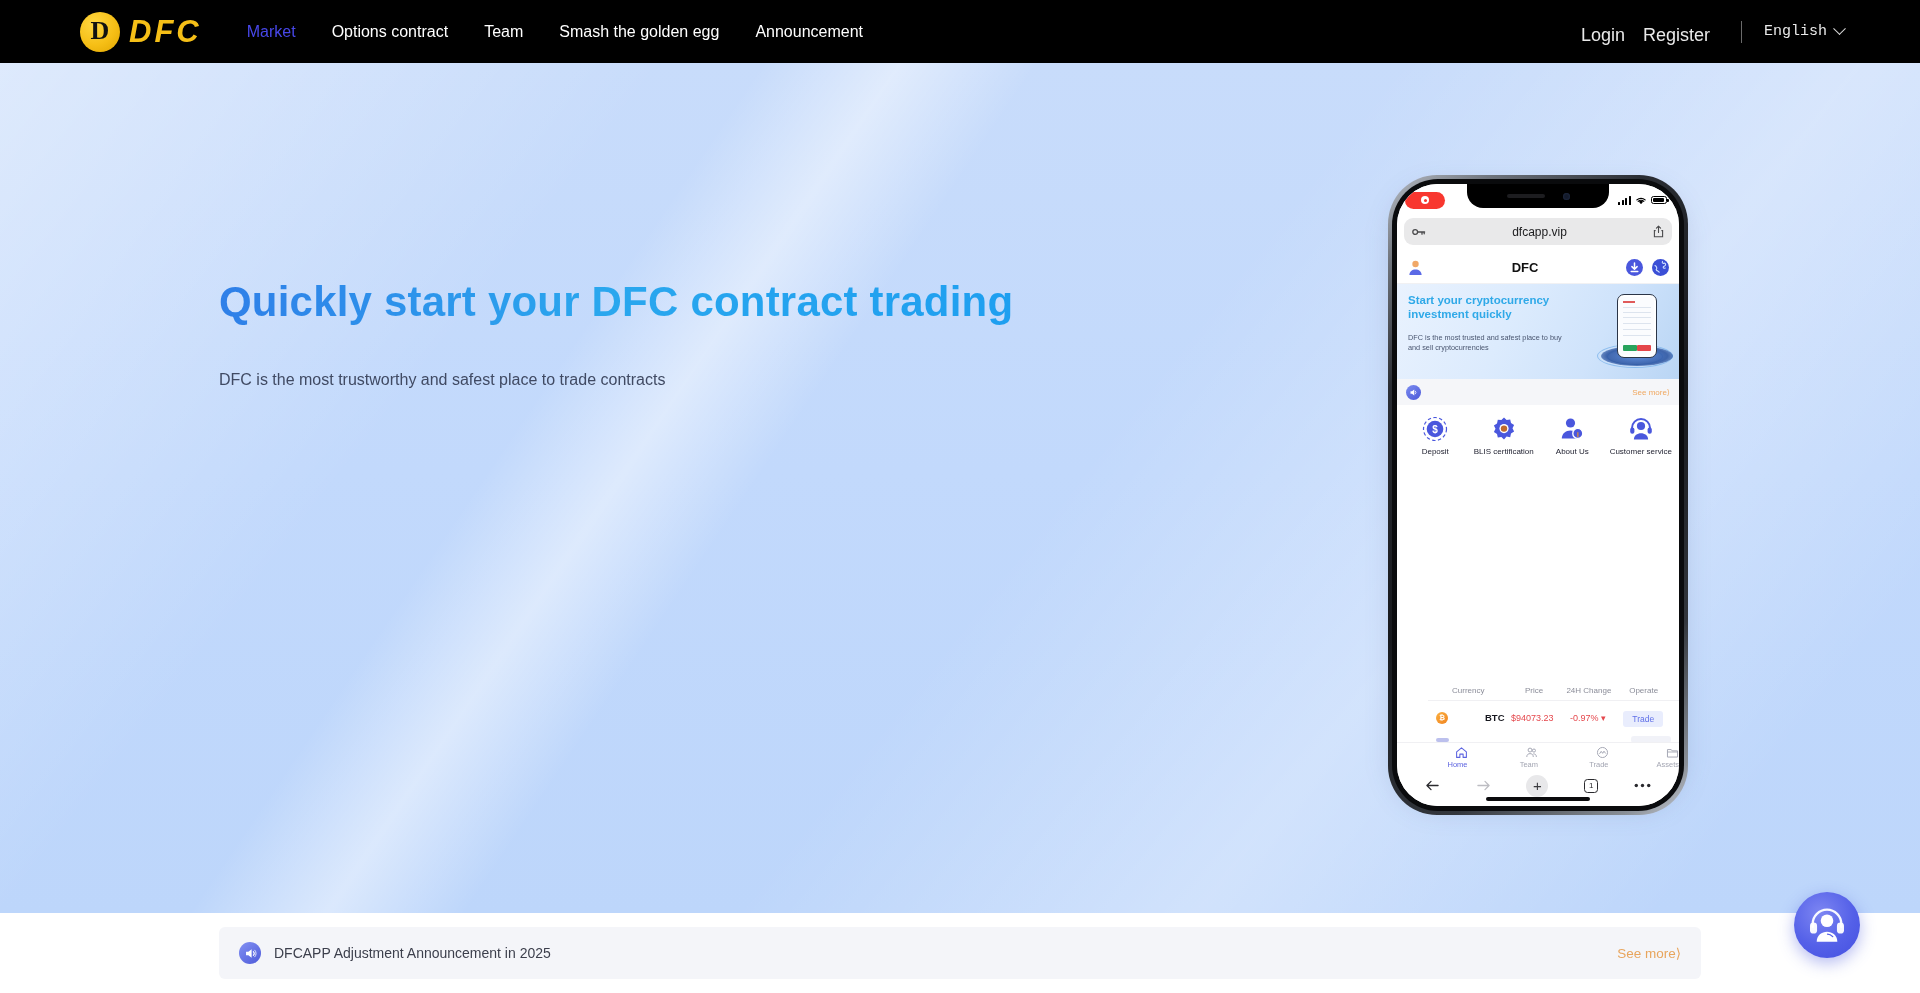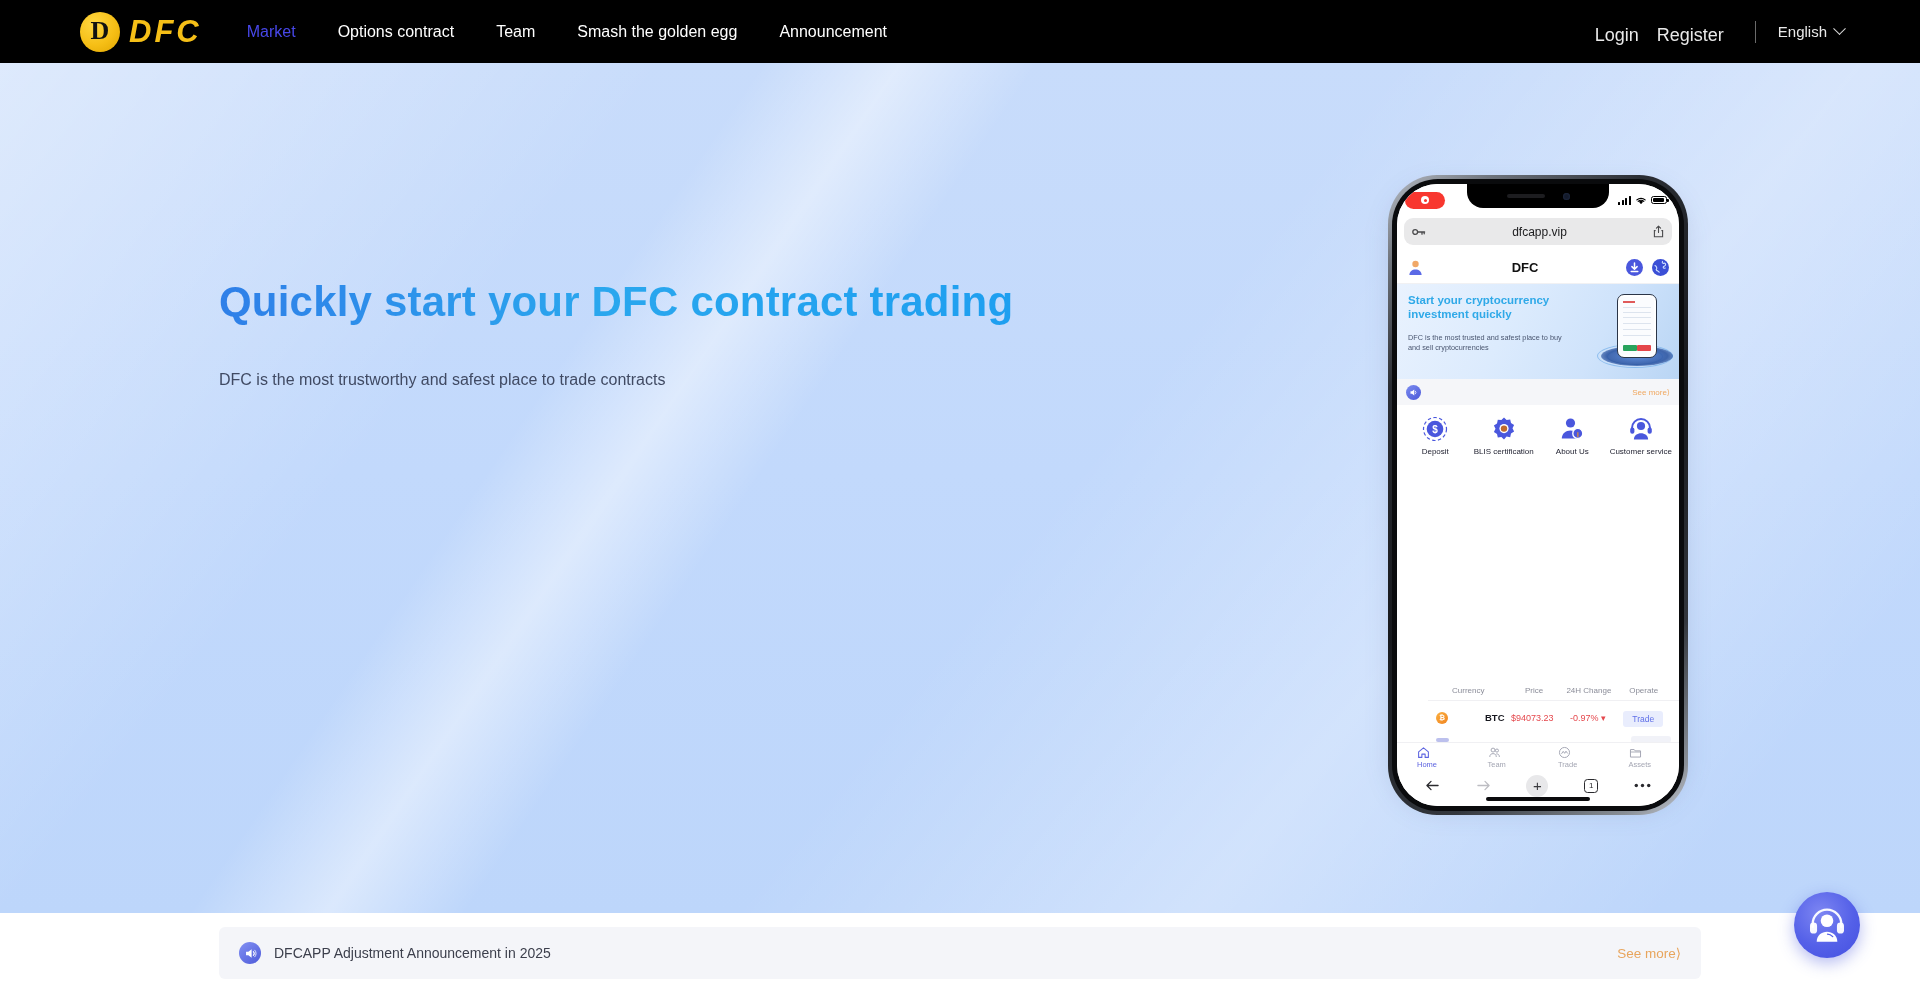--- a/index.html
+++ b/index.html
@@ -34,21 +34,21 @@
     color: #111; font-size: 26px; font-weight: bold; line-height: 1;
     font-family: "Liberation Serif", serif;
     position: relative; top: -1px;
   }
   .logo-word {
     color: #f5bf17; font-size: 31px; font-weight: bold;
     font-style: italic; letter-spacing: 3px;
     font-family: "Liberation Sans", sans-serif;
   }
   .nav-links {
-    display: flex; align-items: center; gap: 6px;
+    display: flex; align-items: center; gap: 0px;
     margin-left: 27px;
   }
   .nav-link {
     color: #ffffff; font-size: 16px;
     padding: 0 18px; line-height: 63px;
     cursor: pointer; white-space: nowrap;
   }
   .nav-link.active { color: #4747e8; }
   .nav-right {
     margin-left: auto; margin-right: 76px;
@@ -58,21 +58,21 @@
     color: #e9e9e9; font-size: 18px; cursor: pointer;
     padding: 0 9px;
     margin-top: 8px;
   }
   .nav-sep {
     width: 1px; height: 22px; background: #6a6a6a;
     margin: 0 22px;
   }
   .lang {
     color: #e9e9e9; font-size: 15px; cursor: pointer;
-    display: flex; align-items: center; gap: 8px;
+    display: flex; align-items: center; gap: 8px; font-family: Liberation Mono, monospace;
   }
   .chev {
     width: 9px; height: 9px;
     border-right: 1.6px solid #d5d5d5;
     border-bottom: 1.6px solid #d5d5d5;
     transform: rotate(45deg) translate(-2px,-2px);
   }
 
   
   .hero {
@@ -264,21 +264,21 @@
   .mkt-row2 { display:flex; align-items:center; padding: 2px 8px 0; opacity:.45;}
   .ghost-a { width:13px;height:4px;border-radius:2px;background:#6b74d8;}
   .ghost-b { margin-left:auto; width:40px;height:7px;border-radius:3px;background:#dfe3ef;}
 
   
   .tabbar {
     position:absolute; left:0; right:0; bottom: 35px;
     height: 29px; background:#fff; border-top:1px solid #f0f0f3;
     display:flex; align-items:center;
   }
-  .tab { flex:1; display:flex;flex-direction:column;align-items:flex-start;gap:1px;margin-left:20px;}
+  .tab { flex:1; display:flex;flex-direction:column;align-items:flex-end;gap:1px;margin-left:20px;}
   .tab-lbl { font-size:7.5px; color:#a4a6b3;}
   .tab.active .tab-lbl { color:#5c63e0; }
 
   
   .safari-bar {
     position:absolute; left:0; right:0; bottom: 0;
     height: 35px; background:#fff;
     display:flex; align-items:center; justify-content:space-around;
     padding: 0 10px 6px;
   }

